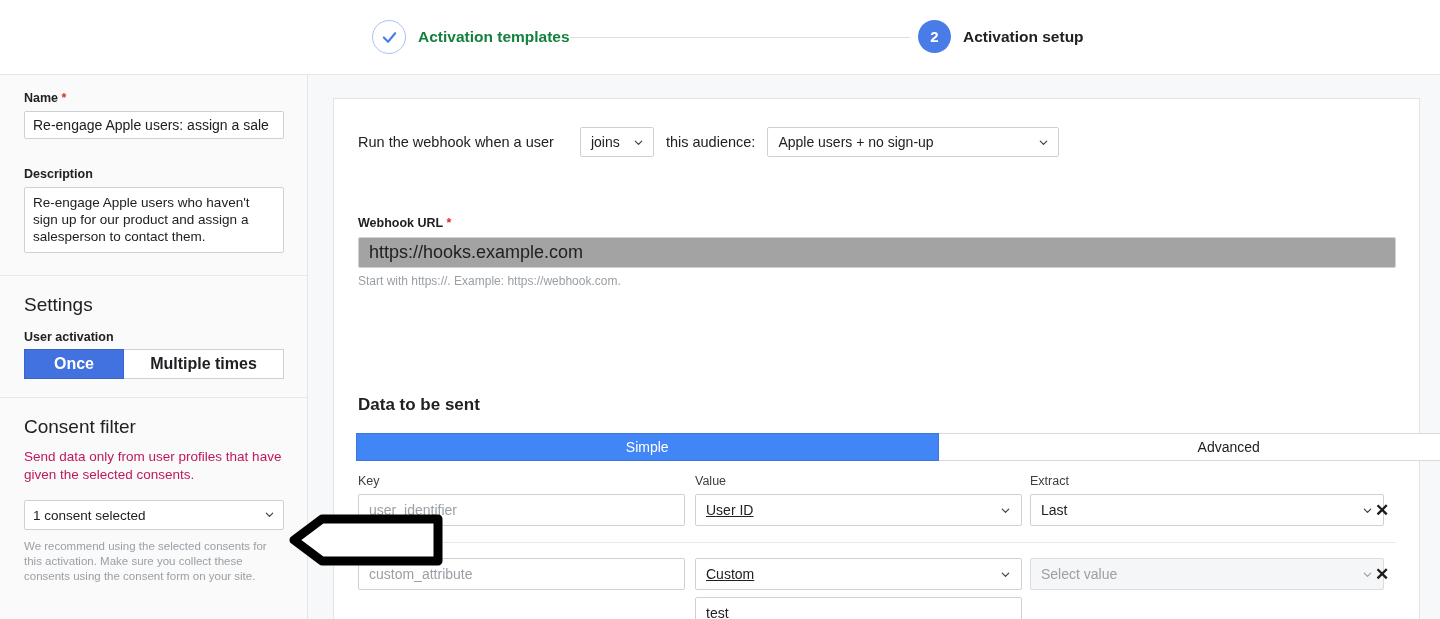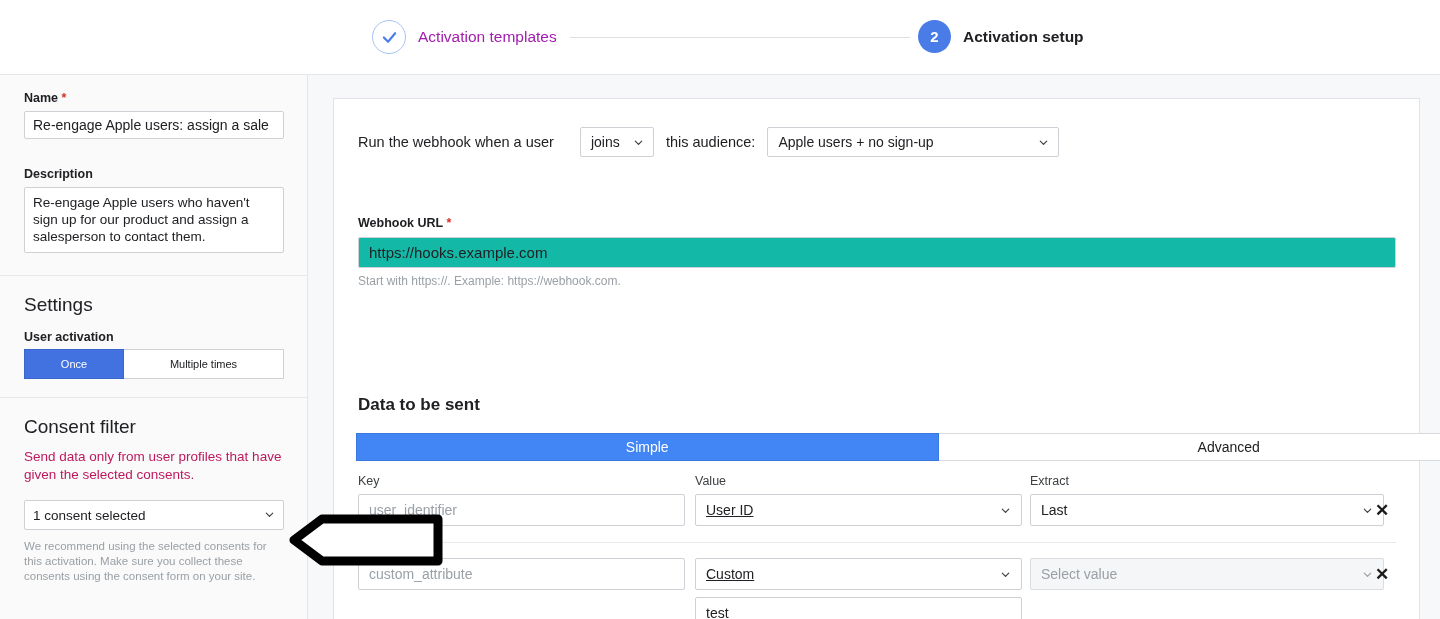--- a/index.html
+++ b/index.html
@@ -31,21 +31,21 @@
     display: flex; align-items: center; justify-content: center;
   }
   .step-circle-done svg { width: 17px; height: 17px; display: block; }
   .step-circle-active {
     width: 33px; height: 33px; border-radius: 50%;
     background: #4a7ce8; color: #fff;
     display: flex; align-items: center; justify-content: center;
     font-size: 15px; font-weight: 700; line-height: 1;
   }
   .step-label { font-size: 15.5px; color: #202124; white-space: nowrap; }
-  #step-1-label { color: #a21caf; }
+  #step-1-label { color: #15803d; font-weight: bold; }
   #step-2-label { font-weight: 600; }
   #step-connector {
     position: absolute; left: 570px; top: 37px;
     width: 340px; height: 1px; background: #dcdfe3;
   }
 
   
   #sidebar {
     position: absolute; left: 0; top: 75px;
     width: 308px; height: 544px;
@@ -72,21 +72,21 @@
     padding: 6px 8px; font-size: 13.5px; line-height: 17px; color: #202124;
     font-family: "Liberation Sans", sans-serif; outline: none;
   }
   .side-heading {
     font-size: 19px; font-weight: 400; color: #202124; margin: 0 0 14px 0;
   }
   .small-label { font-size: 12.5px; font-weight: 700; color: #202124; margin-bottom: 5px; }
   .seg-group { display: flex; width: 260px; height: 30px; }
   .seg-btn {
     flex: 0 0 auto; display: flex; align-items: center; justify-content: center;
-    font-size: 11px; font-weight: 400; cursor: pointer; border: 1px solid #cdd1d5;
+    font-size: 16px; font-weight: 700; cursor: pointer; border: 1px solid #cdd1d5;
     background: #fff; color: #202124;
   }
   #seg-once { width: 100px; background: #4272e0; color: #fff; border-color: #3a66cc; }
   #seg-multiple { width: 160px; border-left: none; }
   .side-body-text { font-size: 13.5px; line-height: 18px; color: #be185d; margin: 0 0 16px 0; }
   .side-select {
     position: relative; width: 260px; height: 30px;
     border: 1px solid #cdd1d5; background: #fff; border-radius: 2px;
     display: flex; align-items: center; padding: 0 8px;
     font-size: 13.5px; color: #202124; cursor: pointer;
@@ -123,22 +123,22 @@
     padding: 0 26px 0 10px; font-size: 14px; color: #202124; cursor: pointer;
     font-family: "Liberation Sans", sans-serif;
   }
   .sel-box .chev { position: absolute; right: 9px; top: 9px; }
   #sel-trigger-event { width: 74px; margin-left: 14px; }
   #sel-audience { width: 292px; }
 
   .url-label { position: absolute; left: 24px; top: 28px; font-size: 12.5px; font-weight: 700; }
   #url-input {
     position: absolute; left: 24px; top: 49px; width: 1038px; height: 31px;
-    border: 1px solid #cdd1d5; border-radius: 2px; background: #14b8a6;
-    padding: 0 10px; font-size: 15px; color: #202124;
+    border: 1px solid #cdd1d5; border-radius: 2px; background: #a3a3a3;
+    padding: 0 10px; font-size: 18px; color: #202124;
     font-family: "Liberation Sans", sans-serif; outline: none;
   }
   #url-hint { position: absolute; left: 24px; top: 86px; font-size: 12px; color: #9aa0a6; }
 
   #data-title { position: absolute; left: 24px; top: 23px; font-size: 17px; font-weight: 700; }
   #tabs { position: absolute; left: 22px; top: 61px; width: 1164px; height: 28px; display: flex; }
   .tab {
     flex: 1; display: flex; align-items: center; justify-content: center;
     font-size: 14px; cursor: pointer; border: 1px solid #d8dadd; background: #fff; color: #202124;
   }

